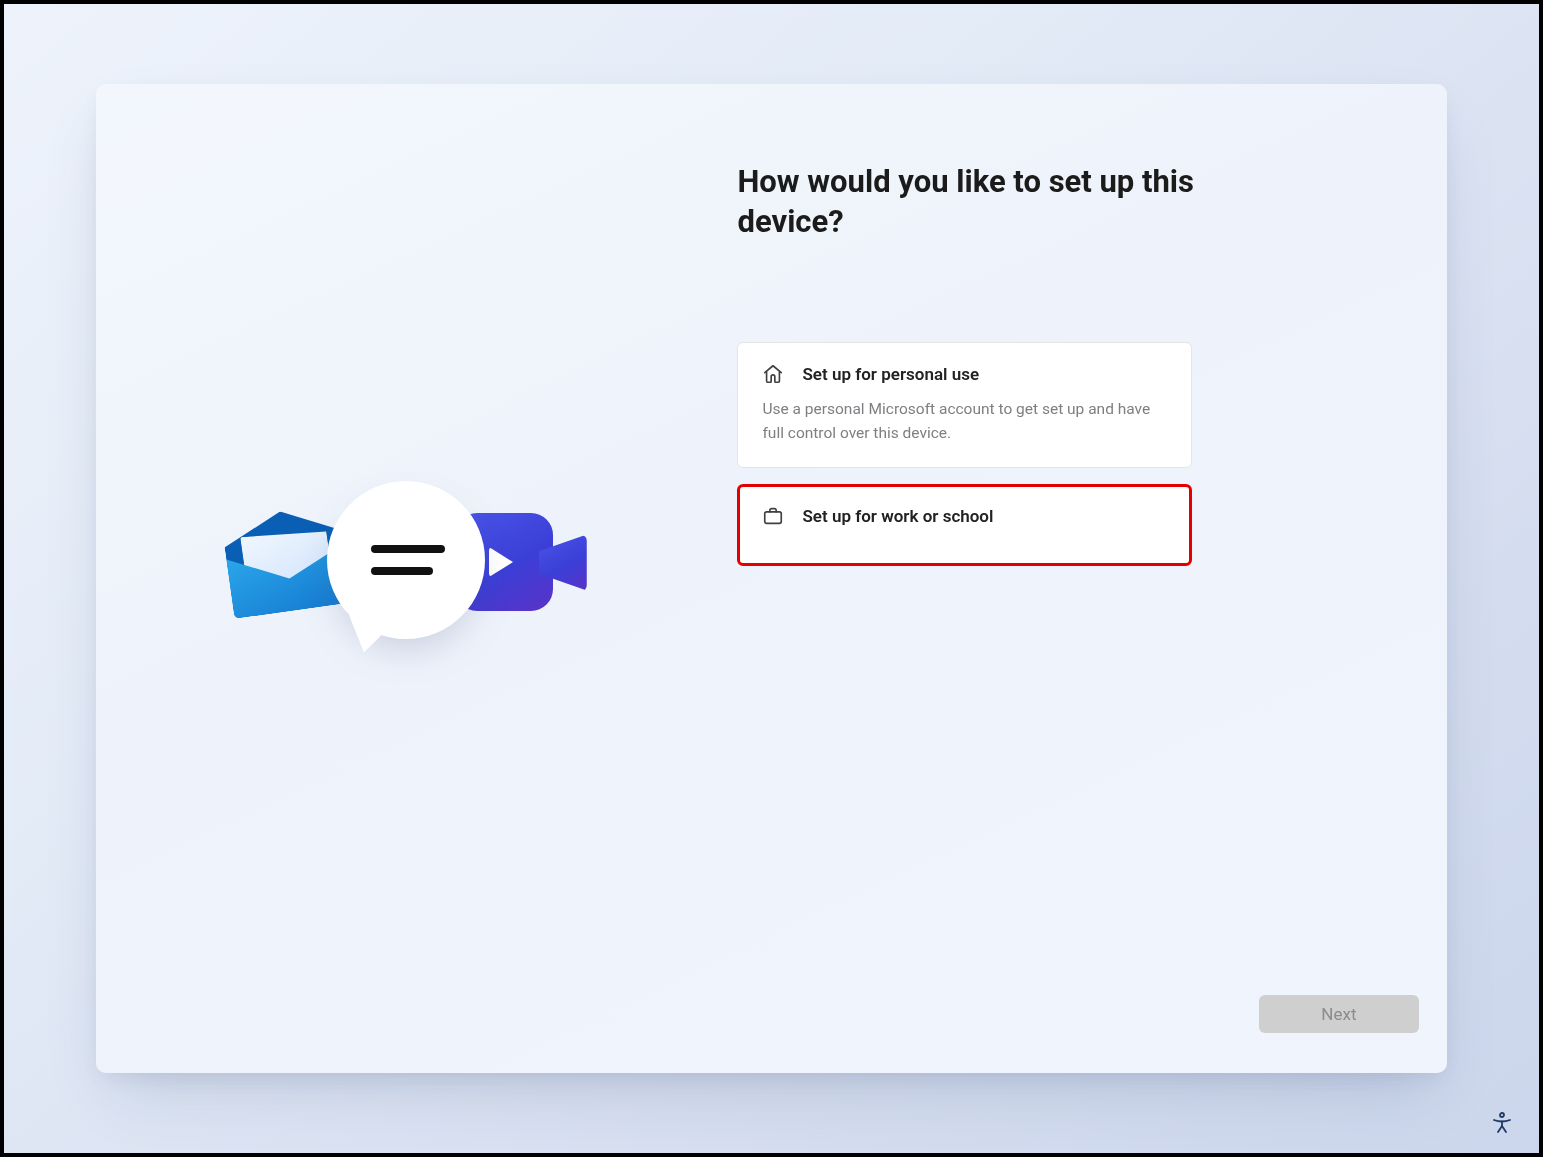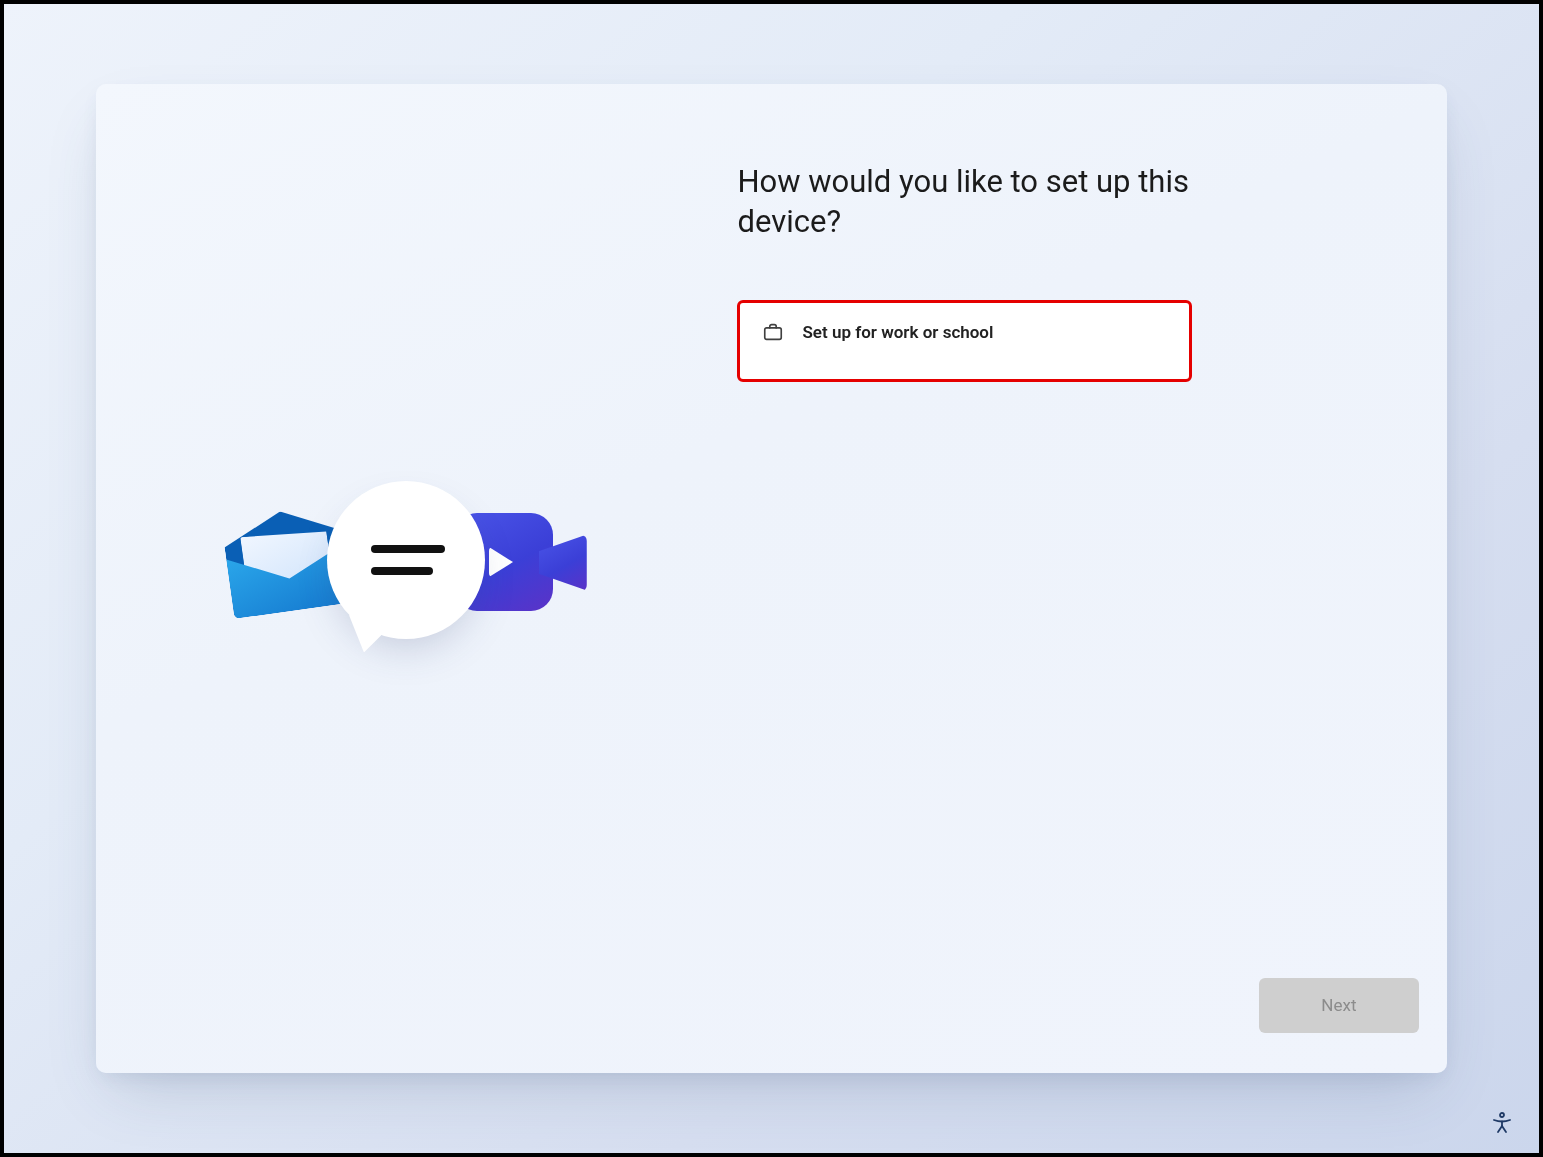--- a/index.html
+++ b/index.html
@@ -35,24 +35,24 @@
     }
 
     .right-pane {
       flex: 1;
       padding: 78px 70px 30px 20px;
       position: relative;
     }
 
     .page-title {
       font-size: 31px;
-      font-weight: 400;
+      font-weight: 700;
       color: #1b1b1b;
       line-height: 1.28;
-      margin-bottom: 58px;
+      margin-bottom: 100px;
       max-width: 470px;
     }
 
     .option {
       background: #fff;
       border: 1px solid #e5e5e5;
       border-radius: 6px;
       padding: 20px 24px 22px 24px;
       margin-bottom: 16px;
       max-width: 455px;
@@ -84,21 +84,21 @@
       font-size: 15.5px;
       line-height: 1.55;
       color: #7d7f82;
     }
 
     .next-btn {
       position: absolute;
       right: 28px;
       bottom: 40px;
       width: 160px;
-      height: 55px;
+      height: 38px;
       border: none;
       border-radius: 6px;
       background: #cfcfcf;
       color: #8c8c8c;
       font-size: 17px;
       font-family: inherit;
       cursor: default;
     }
 
     
@@ -234,20 +234,32 @@
       <div class="bubble">
         <div class="line l1"></div>
         <div class="line l2"></div>
       </div>
     </div>
   </div>
 
   <div class="right-pane">
     <h1 class="page-title">How would you like to set up this device?</h1>
 
+    <div class="option">
+      <div class="option-head">
+        <span class="option-icon">
+          <svg viewBox="0 0 24 24" fill="none" stroke="currentColor" stroke-width="1.8" stroke-linecap="round" stroke-linejoin="round">
+            <path d="M3 10.5 12 3l9 7.5"></path>
+            <path d="M5 9.5V20a1 1 0 0 0 1 1h3.2a.8.8 0 0 0 .8-.8V15a2 2 0 0 1 4 0v5.2a.8.8 0 0 0 .8.8H18a1 1 0 0 0 1-1V9.5"></path>
+          </svg>
+        </span>
+        <span class="option-title">Set up for personal use</span>
+      </div>
+      <div class="option-desc">Use a personal Microsoft account to get set up and have full control over this device.</div>
+    </div>
 
     <div class="option selected">
       <div class="option-head">
         <span class="option-icon">
           <svg viewBox="0 0 24 24" fill="none" stroke="currentColor" stroke-width="1.8" stroke-linecap="round" stroke-linejoin="round">
             <rect x="3" y="7.5" width="18" height="12.5" rx="2"></rect>
             <path d="M8.5 7.5V6a2 2 0 0 1 2-2h3a2 2 0 0 1 2 2v1.5"></path>
           </svg>
         </span>
         <span class="option-title">Set up for work or school</span>

